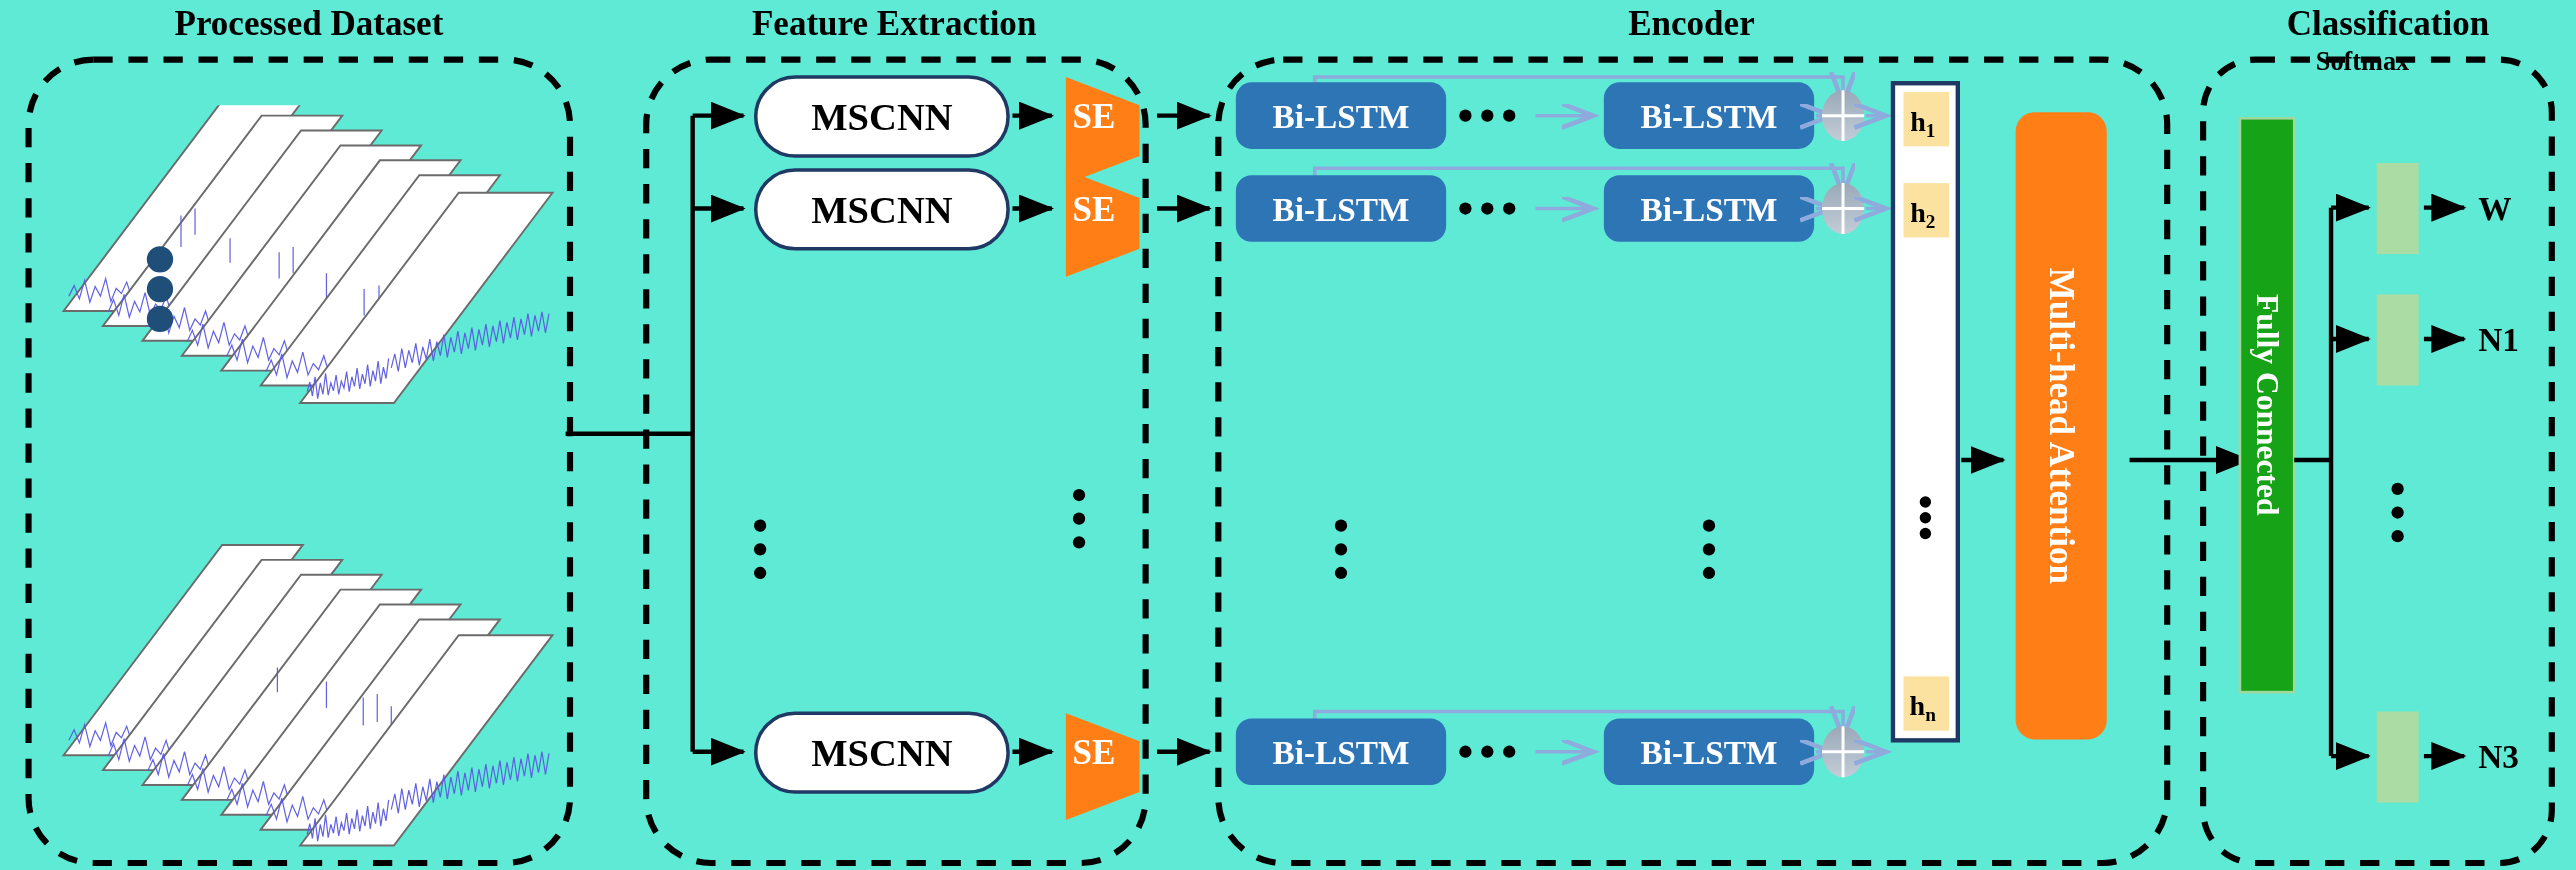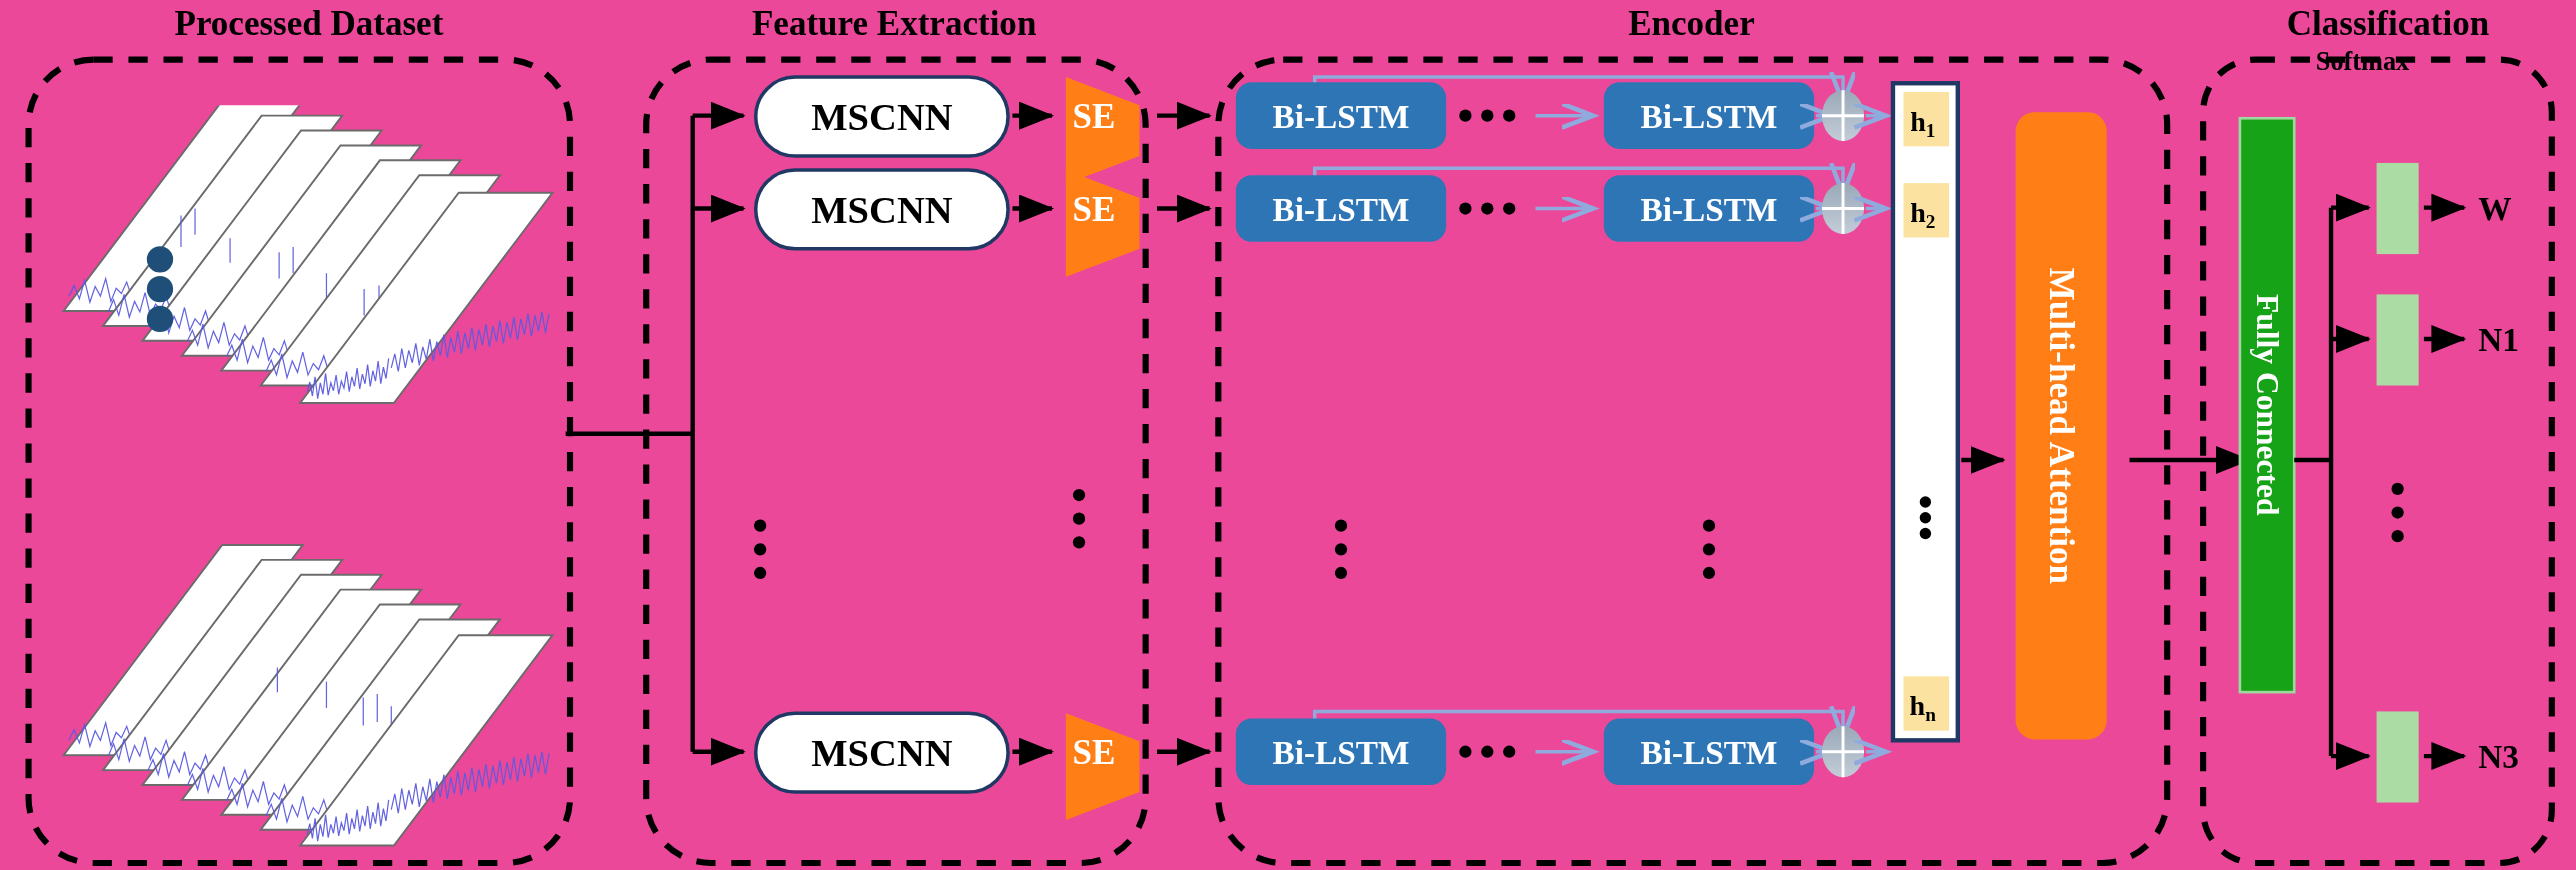--- a/index.html
+++ b/index.html
@@ -1,17 +1,17 @@
 <!DOCTYPE html>
 <html style="font-size:14px"><head>
 <meta charset="utf-8">
 <style>
   html,body{margin:0;padding:0;background:#ffffff;}
   body{width:2576px;height:870px;font-family:"Liberation Serif",serif;overflow:hidden;}
-  #stage{position:relative;width:2576px;height:870px;background:#ec4899;}
+  #stage{position:relative;width:2576px;height:870px;background:#5eead4;}
   svg.diagram{position:absolute;left:0;top:0;width:2576px;height:870px;display:block;}
   text{font-family:"Liberation Serif",serif;}
   .sec-title{font-size:40px;font-weight:bold;fill:#000;text-anchor:middle;}
   .sub-title{font-size:30px;font-weight:bold;fill:#000;text-anchor:middle;}
   .panel{fill:none;stroke:#000;stroke-width:7;stroke-dasharray:22 18;stroke-linecap:butt;}
   .mscnn-box{fill:#ffffff;stroke:#1f3864;stroke-width:4;}
   .mscnn-label{font-size:44px;font-weight:bold;fill:#000;text-anchor:middle;dominant-baseline:central;}
   .se-shape{fill:#FF7F16;}
   .se-label{font-size:40px;font-weight:bold;fill:#ffffff;text-anchor:middle;dominant-baseline:central;}
   .lstm-box{fill:#2E75B6;}

